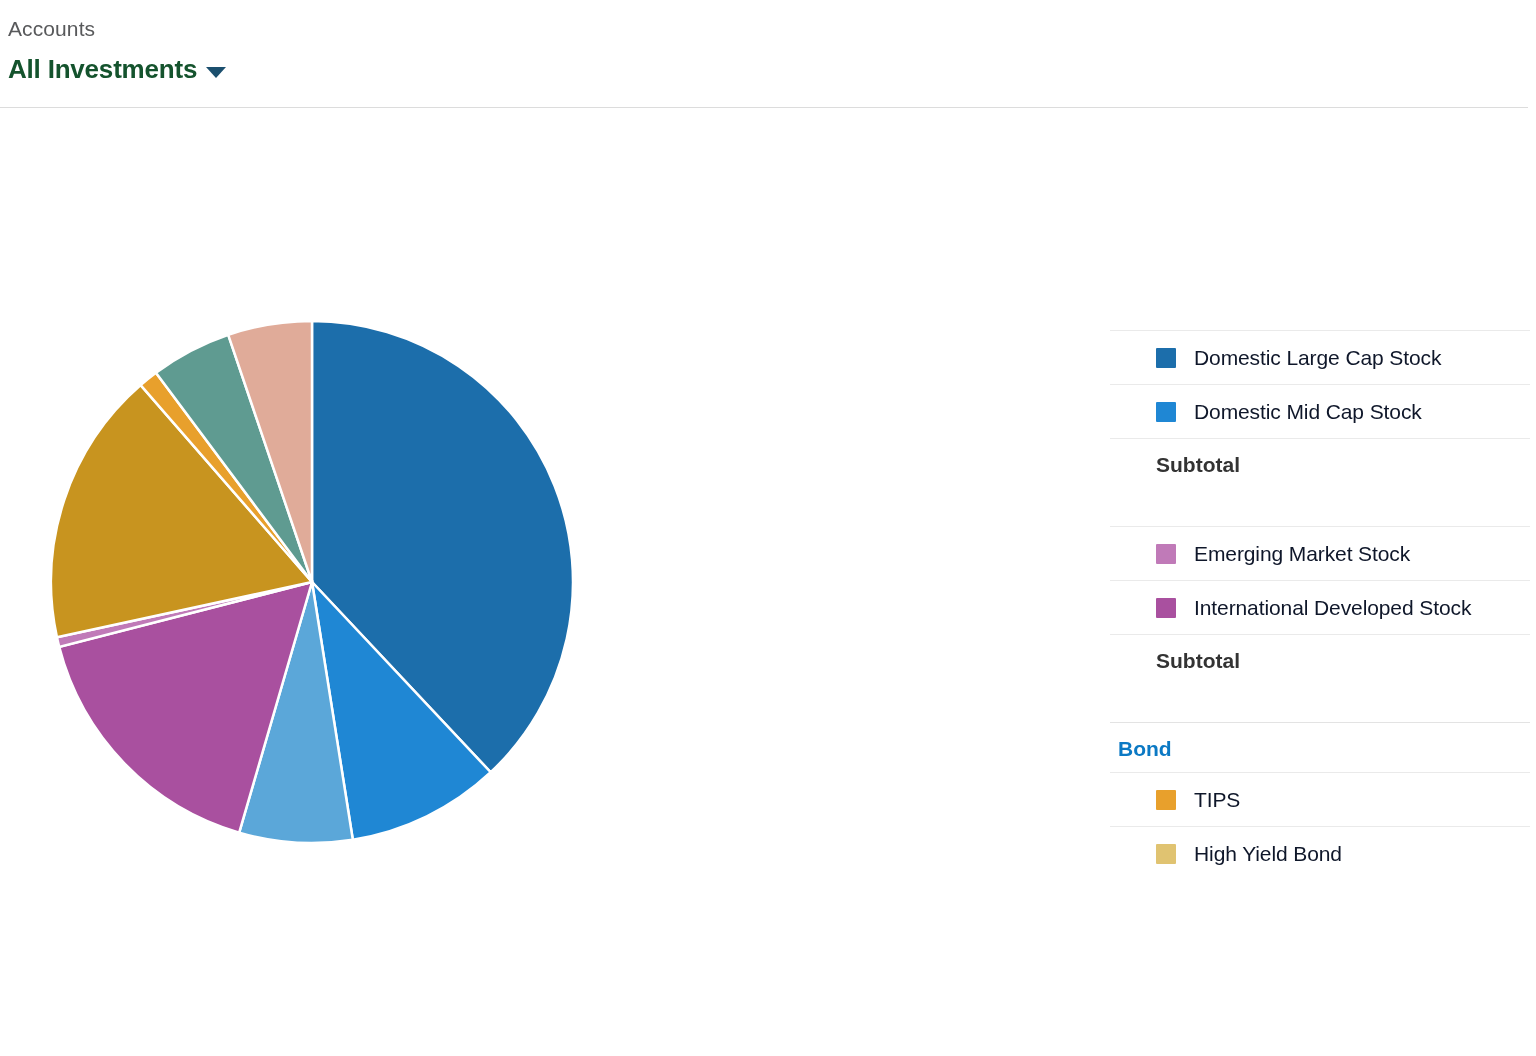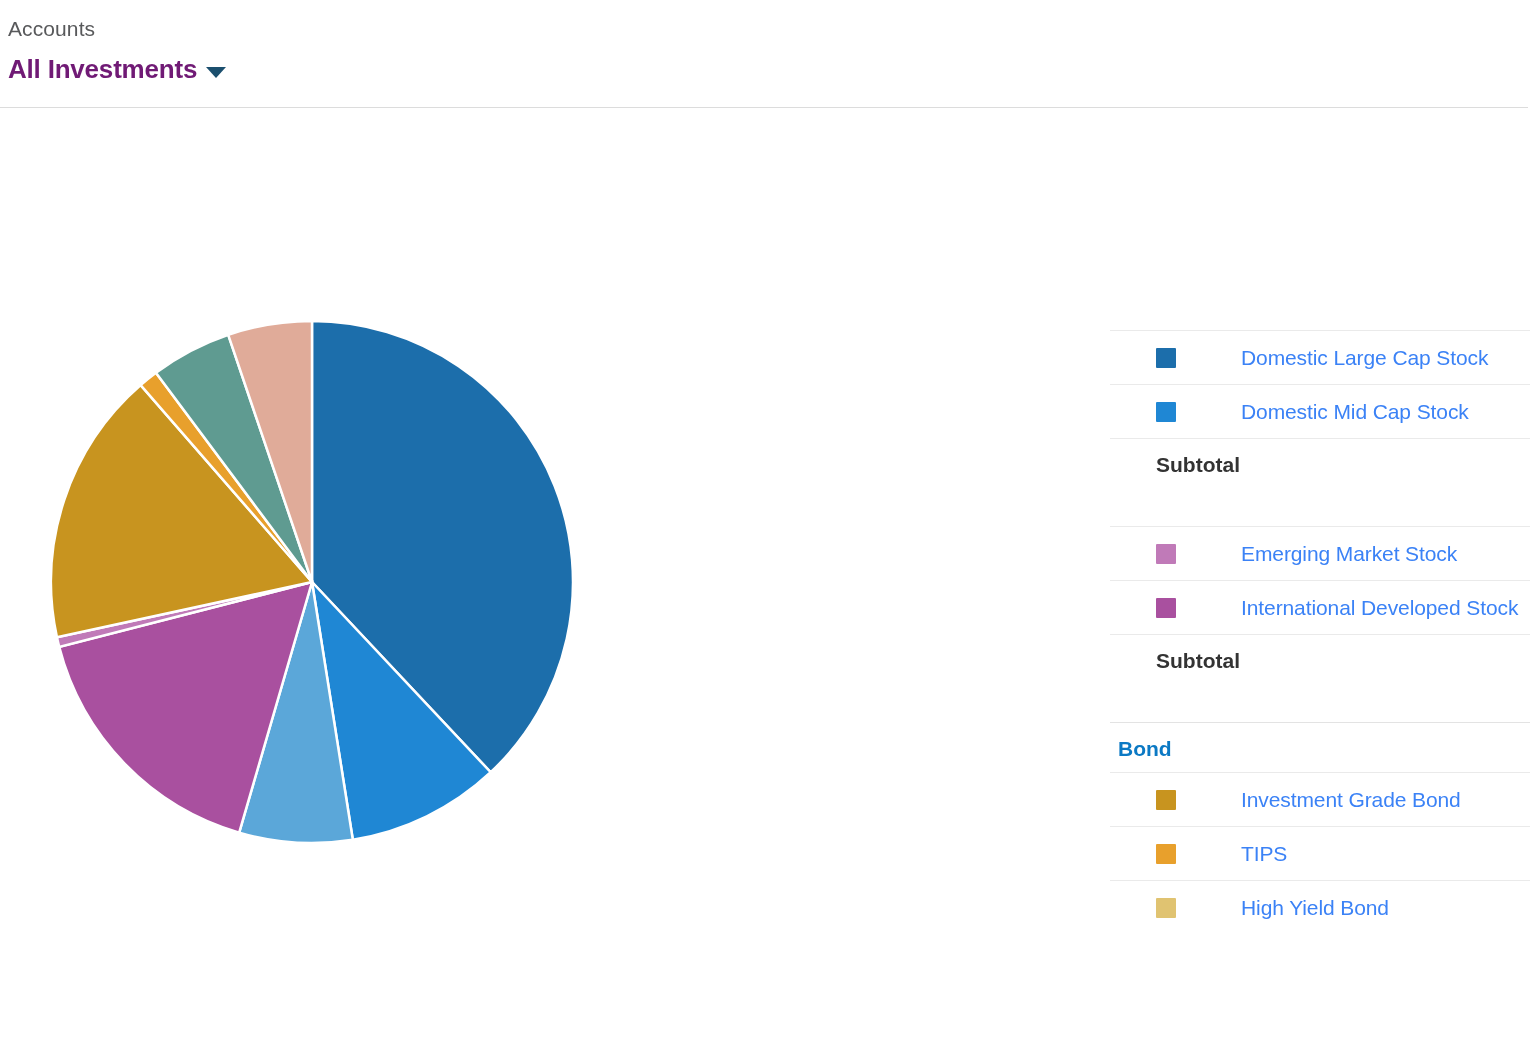--- a/index.html
+++ b/index.html
@@ -23,21 +23,21 @@
   }
   .title-row {
     display: flex;
     align-items: center;
     gap: 9px;
     margin-top: 10px;
   }
   .page-title {
     font-size: 26px;
     font-weight: bold;
-    color: #701a75;
+    color: #14532d;
     letter-spacing: -0.2px;
   }
   .caret-down {
     width: 0; height: 0;
     border-left: 10px solid transparent;
     border-right: 10px solid transparent;
     border-top: 11px solid #1b4f6e;
     margin-top: 5px;
     cursor: pointer;
   }
@@ -90,24 +90,23 @@
     cursor: pointer;
   }
   .swatch {
     width: 20px; height: 20px;
     flex: 0 0 20px;
     margin-right: 18px;
     border-radius: 1px;
   }
   .legend-label {
     font-size: 21px;
-    color: #3b82f6;
+    color: #0f172a;
     letter-spacing: -0.1px;
     white-space: nowrap;
-    margin-left: 47px;
   }
   .subtotal-row {
     display: flex;
     align-items: center;
     height: 52px;
     border-top: 1px solid #eaeaea;
     padding-left: 46px;
   }
   .subtotal-label {
     font-size: 21px;
@@ -180,24 +179,20 @@
         </div>
 
         <div class="subtotal-row">
           <span class="subtotal-label">Subtotal</span>
         </div>
       </div>
 
       <div class="legend-group">
         <div class="group-head">Bond</div>
 
-        <div class="legend-row">
-          <span class="swatch" style="background:#c8941f"></span>
-          <span class="legend-label">Investment Grade Bond</span>
-        </div>
 
         <div class="legend-row">
           <span class="swatch" style="background:#e8a02c"></span>
           <span class="legend-label">TIPS</span>
         </div>
 
         <div class="legend-row">
           <span class="swatch" style="background:#e0c371"></span>
           <span class="legend-label">High Yield Bond</span>
         </div>

